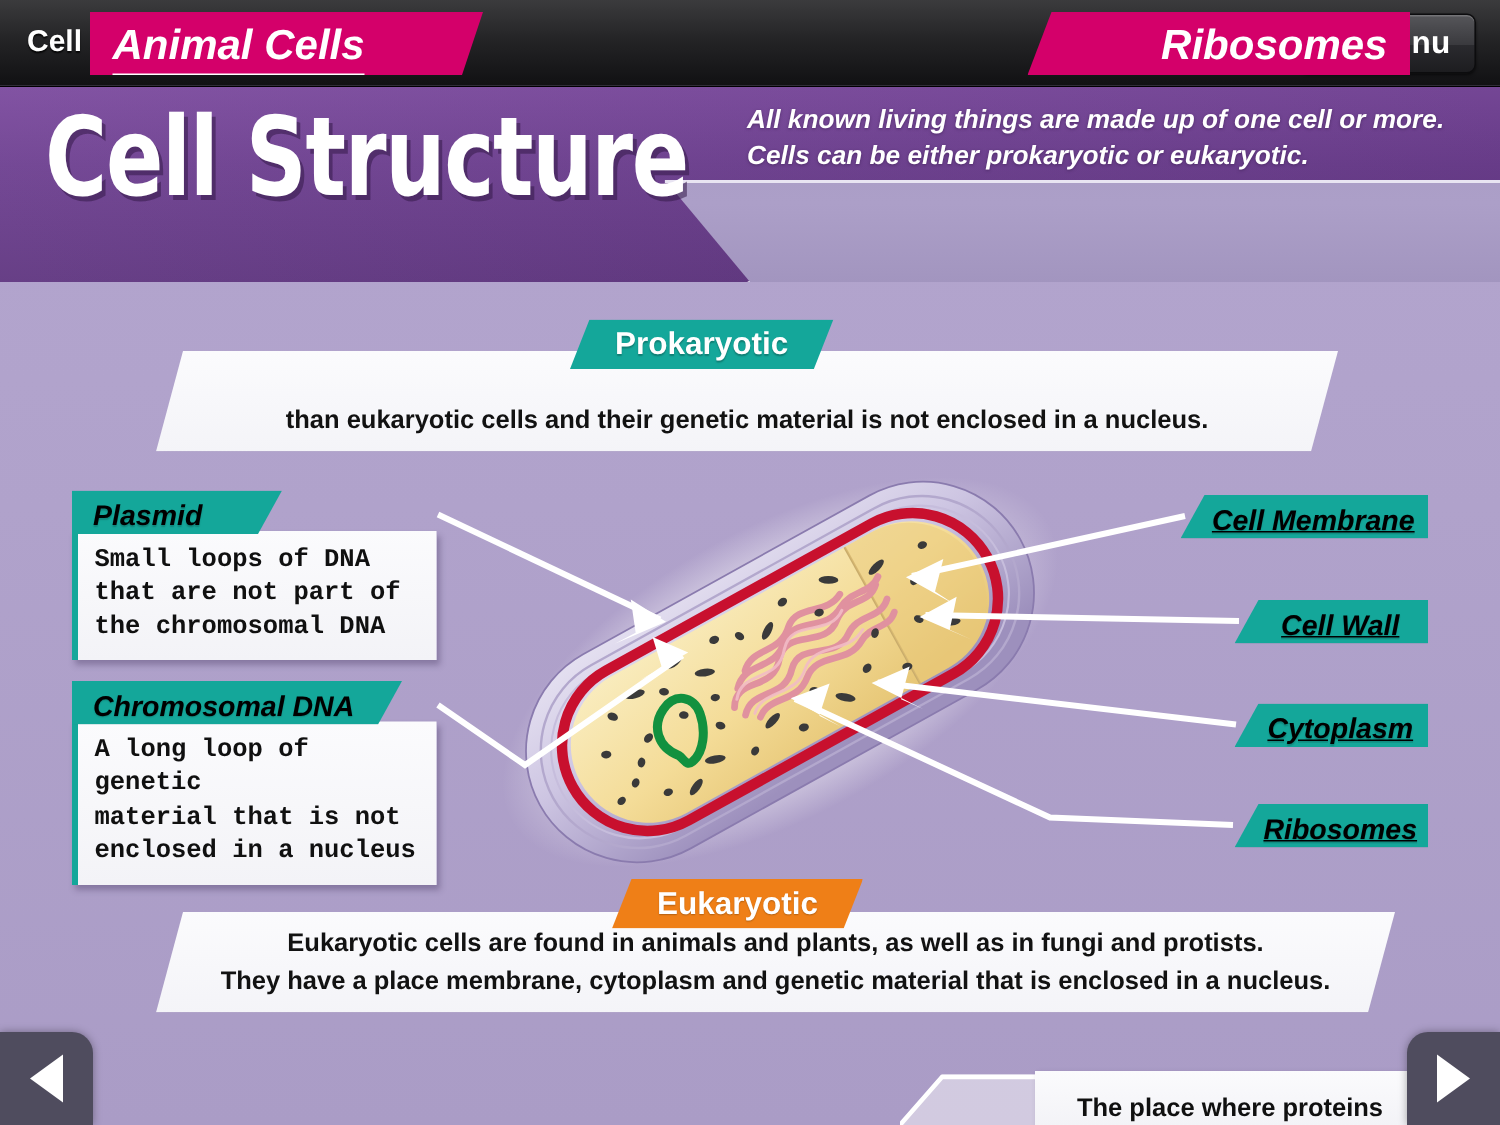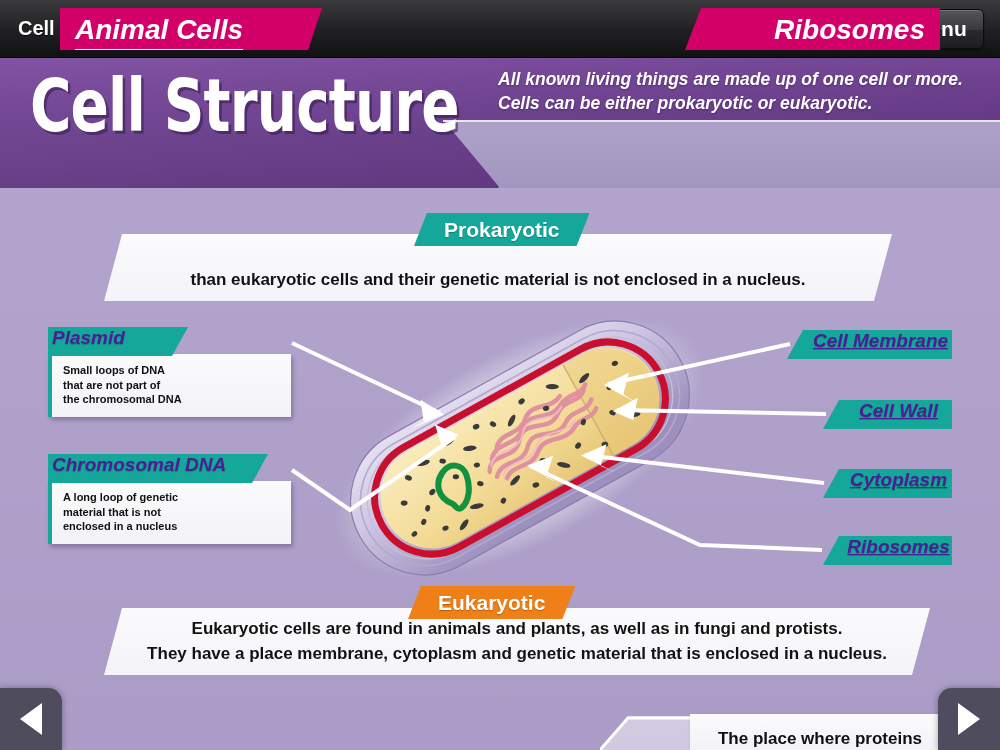--- a/index.html
+++ b/index.html
@@ -93,39 +93,39 @@
     filter:drop-shadow(2px 3px 3px rgba(60,45,85,.35));
   }
   .sec-panel p {
     text-align:center; color:#121212;
     font-size:17px; font-weight:bold; line-height:1.45;
     font-family:"Liberation Sans", sans-serif;
   }
 
   
   .cl-head {
-    position:absolute; height:29px; padding:0 4px;
-    display:flex; align-items:flex-start;
-    background:#14a79a; color:#4c1d95;
+    position:absolute; height:29px; padding:0 14px;
+    display:flex; align-items:flex-end;
+    background:#14a79a; color:#000000;
     font-size:19px; font-weight:bold; font-style:italic;
     white-space:nowrap; z-index:6;
     text-shadow:0 1px 1px rgba(0,0,0,.2);
   }
   .cl-head.slant-r { clip-path:polygon(0 0, 100% 0, calc(100% - 16px) 100%, 0 100%); padding-right:26px;}
   .cl-head.slant-l { clip-path:polygon(16px 0, 100% 0, 100% 100%, 0 100%); padding-left:26px;text-decoration:underline;}
   .cl-head.shadowed { filter:drop-shadow(2px 3px 2px rgba(60,45,85,.4)); }
 
   .cl-body {
     position:absolute; z-index:5;
     background:linear-gradient(180deg,#fbfbfd 0%,#f3f3f7 100%);
     border-left:4px solid #14a79a;
     padding:9px 12px 10px 11px;
     box-shadow:2px 3px 4px rgba(60,45,85,.35);
   }
-  .cl-body p { font-size:11px; font-weight:bold; color:#101010; line-height:1.32; }
+  .cl-body p { font-size:17px; font-weight:bold; color:#101010; line-height:1.32;font-family:Liberation Mono, monospace; }
 
   
   #cell-svg, #leaders { position:absolute; left:0; top:0; width:1000px; height:750px; }
   #leaders { z-index:5; pointer-events:none; }
   #cell-svg { z-index:2; }
   .bot-tab {
     position:absolute; top:8px; height:42px;
     background:#d4006a; color:#fff;
     font-size:28px; font-weight:bold; font-style:italic;
     display:flex; align-items:flex-start; padding-top:6px;
@@ -179,21 +179,21 @@
   </div>
 
   <div id="banner">
     <div class="shadewrap"></div>
   </div>
   <div id="wedge-edge"></div>
   <div id="wedge"></div>
   <div id="banner-title">Cell Structure</div>
   <div id="banner-sub">All known living things are made up of one cell or more. Cells can be either prokaryotic or eukaryotic.</div>
 
-  <div class="sec-tab teal" style="left:414px; top:213px;">
+  <div class="sec-tab teal" style="left:380px; top:213px;">
     <span>Prokaryotic</span>
   </div>
   <div class="sec-panel" style="left:104px; top:234px; width:788px; height:67px;">
     <p>
       <br>
       <span>than eukaryotic cells and their genetic material is not enclosed in a nucleus.</span>
     </p>
   </div>
 
   <svg id="cell-svg" viewBox="0 0 1000 750">

